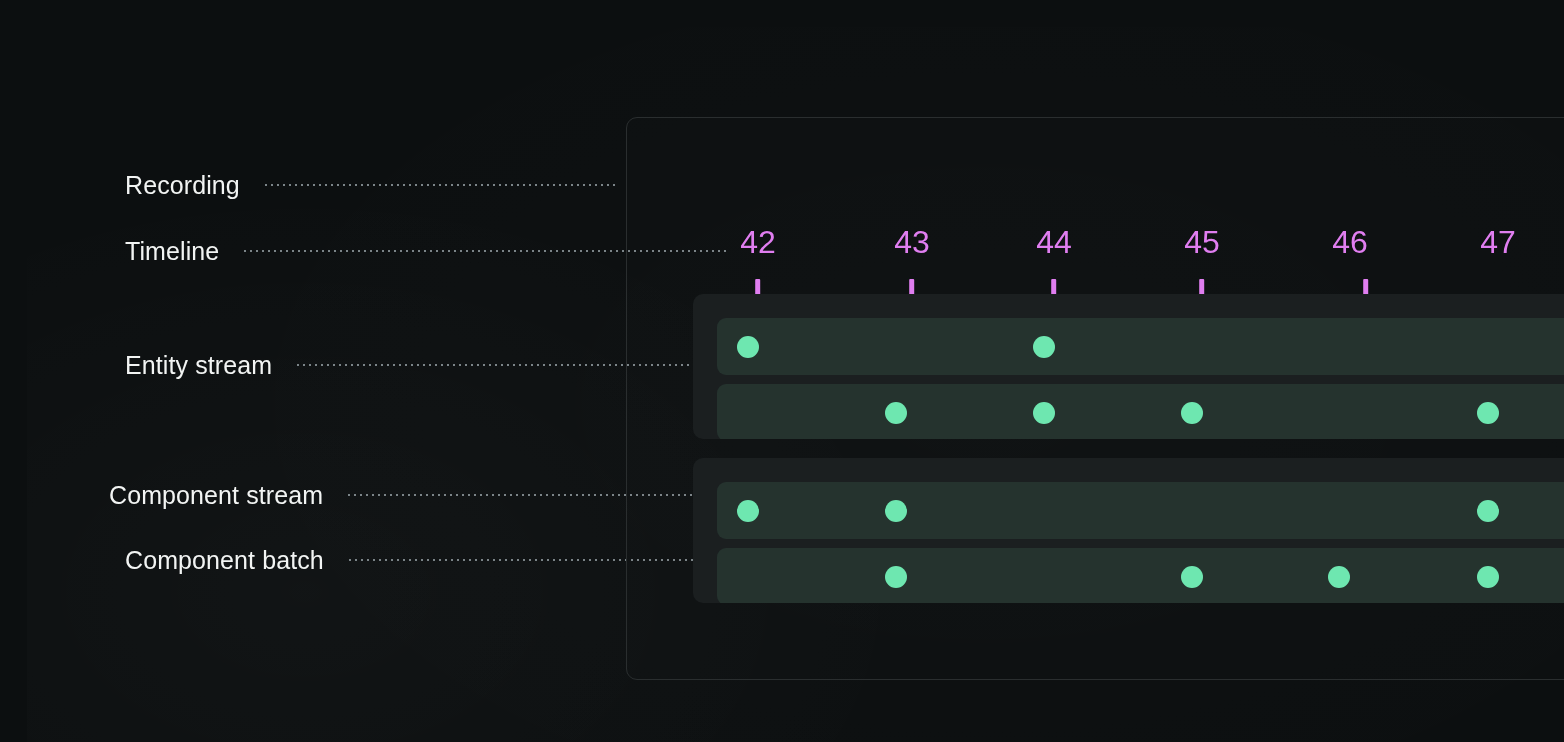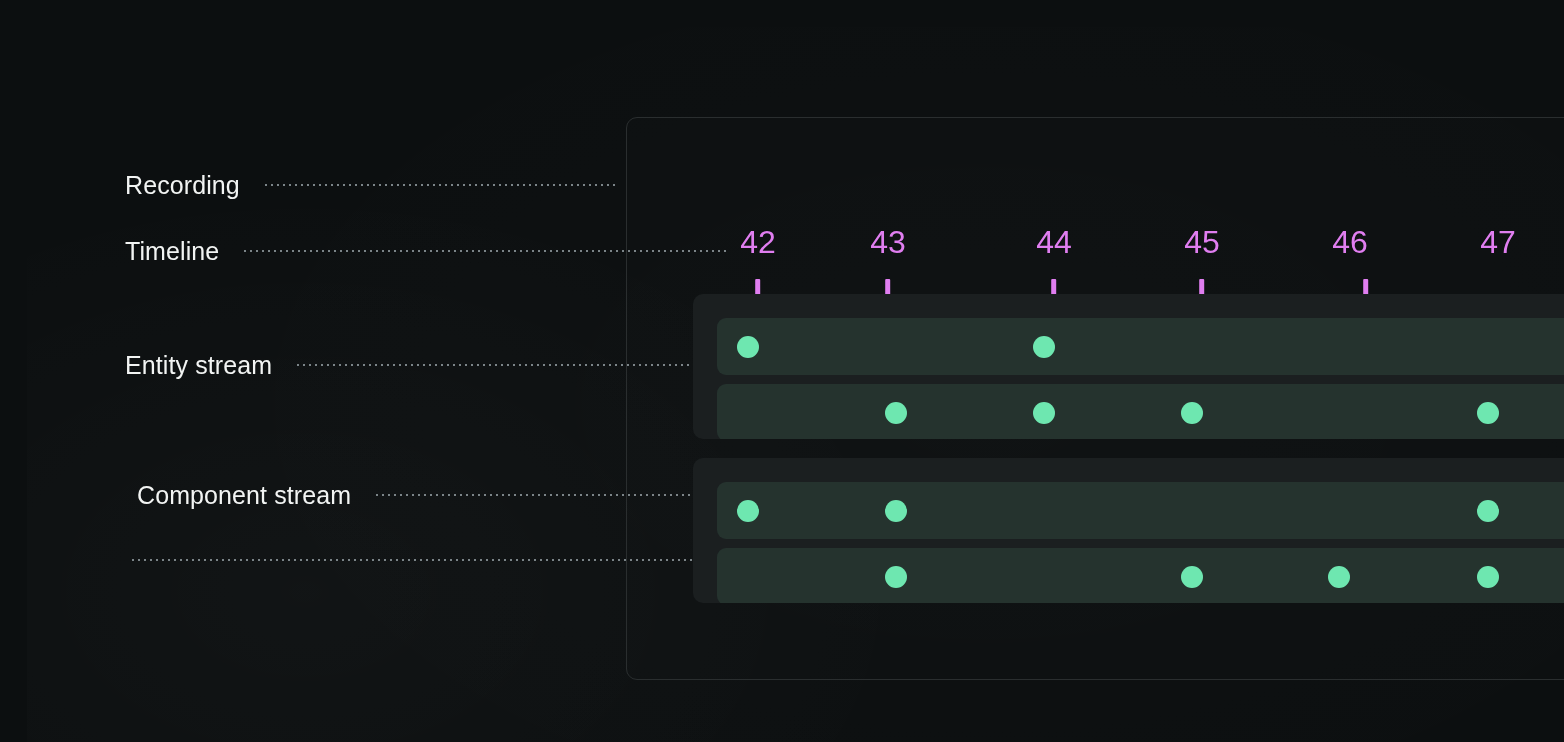--- a/index.html
+++ b/index.html
@@ -139,36 +139,37 @@
         <span class="leader"></span>
       </div>
       <div class="callout" style="left: 80px; top: 200px; width: 620px;">
         <span class="callout-label">Timeline</span>
         <span class="leader"></span>
       </div>
       <div class="callout" style="left: 80px; top: 314px; width: 592px;">
         <span class="callout-label">Entity stream</span>
         <span class="leader"></span>
       </div>
-      <div class="callout" style="left: 92px; top: 444px; width: 610px;">
+      <div class="callout" style="left: 64px; top: 444px; width: 610px;">
         <span class="callout-label">Component stream</span>
         <span class="leader"></span>
       </div>
       <div class="callout" style="left: 80px; top: 509px; width: 765px;">
+        <span class="callout-label">Component batch</span>
         <span class="leader"></span>
       </div>
     </div>
 
   <div id="panel">
     <div id="ruler">
         <div class="tick-group" style="left: 113px; top: 82px;">
           <div class="tick-label">42</div>
           <div class="tick-mark"></div>
         </div>
-        <div class="tick-group" style="left: 243px; top: 82px;">
+        <div class="tick-group" style="left: 267px; top: 82px;">
           <div class="tick-label">43</div>
           <div class="tick-mark"></div>
         </div>
         <div class="tick-group" style="left: 409px; top: 82px; justify-content: center;">
           <div class="tick-label">44</div>
           <div class="tick-mark"></div>
         </div>
         <div class="tick-group" style="left: 557px; top: 82px;">
           <div class="tick-label">45</div>
           <div class="tick-mark"></div>

